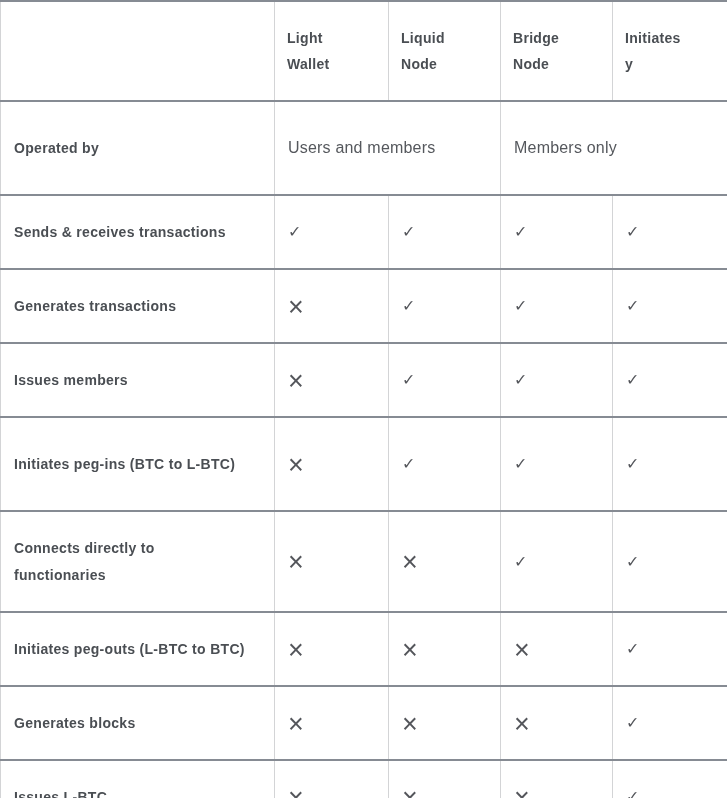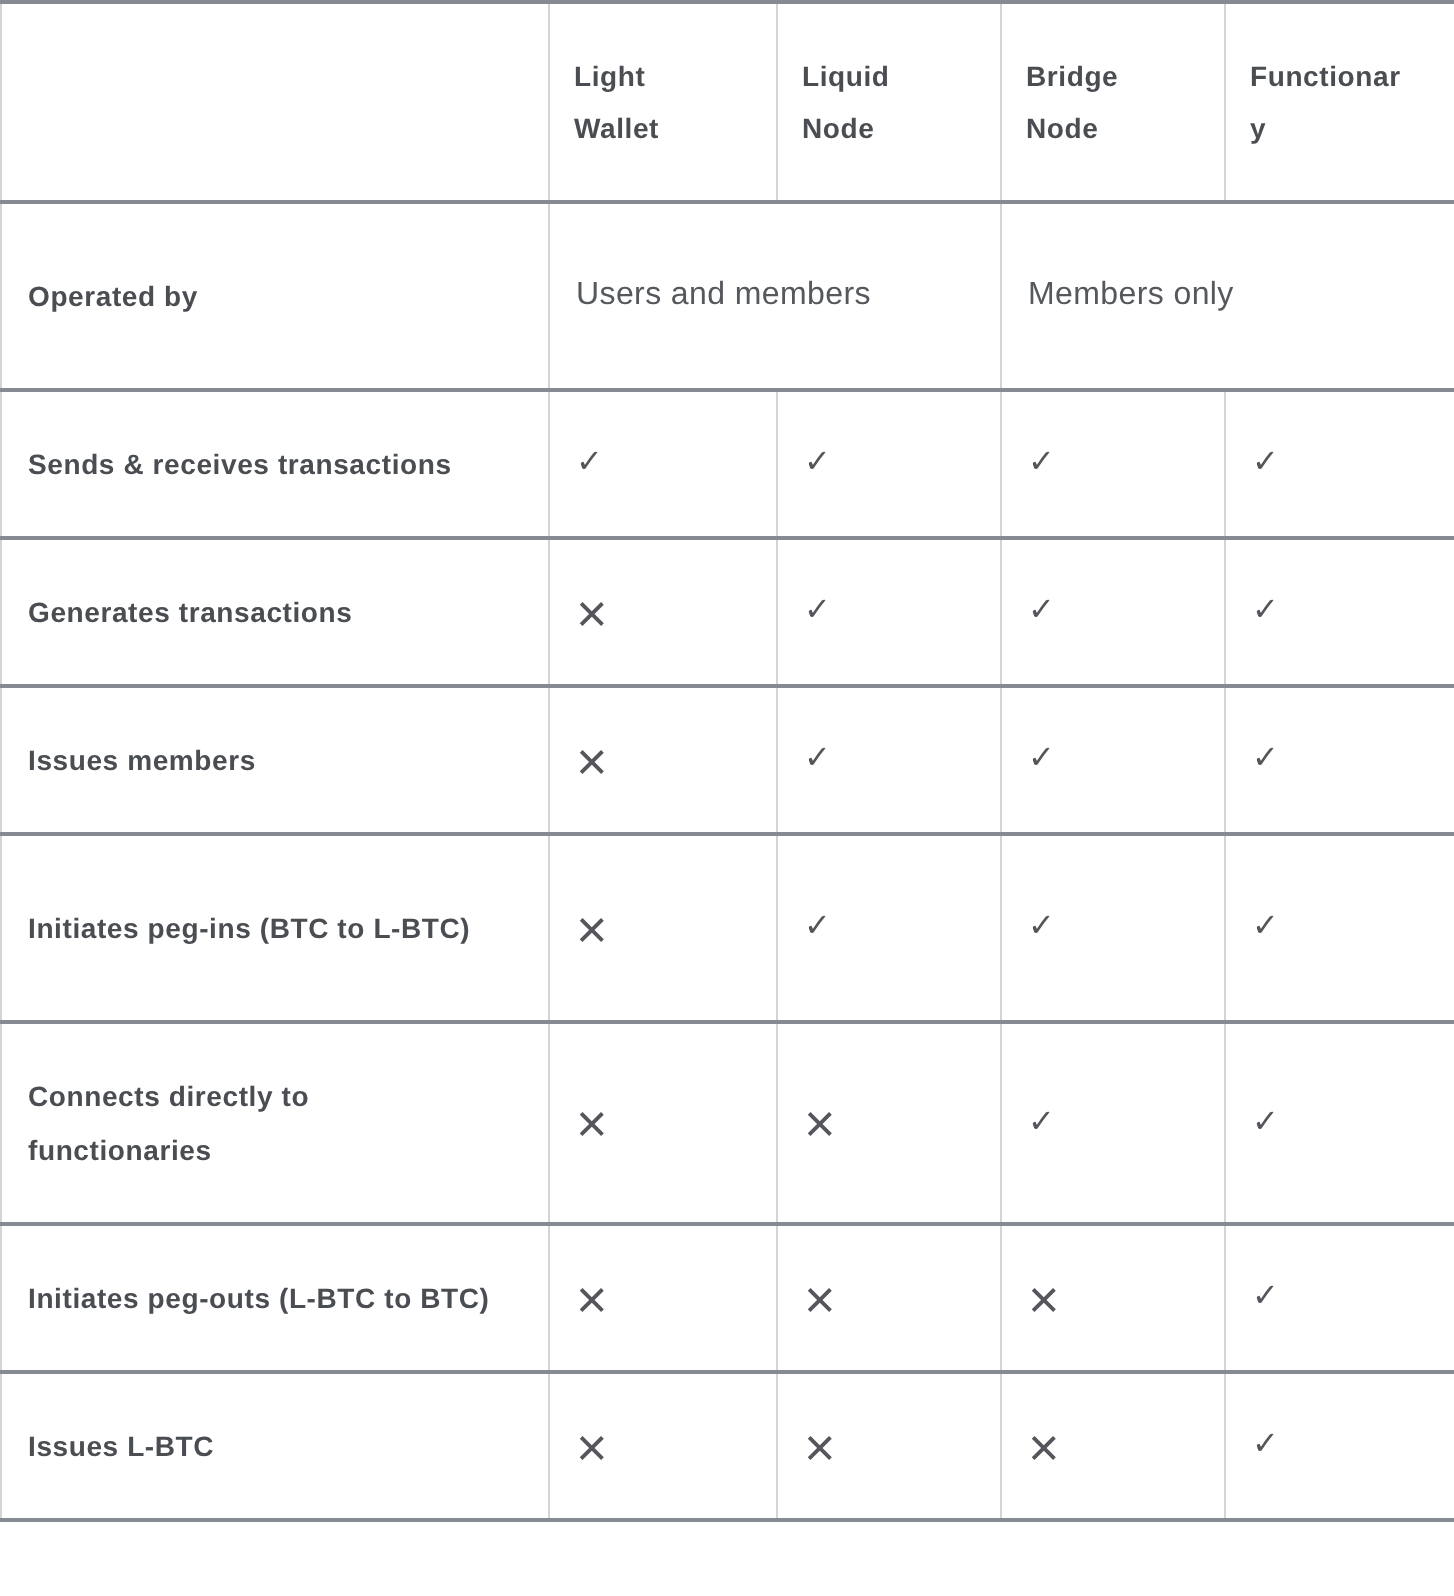--- a/index.html
+++ b/index.html
@@ -80,21 +80,21 @@
 
   <thead>
     <tr class="r-header">
       <th class="col-head"></th>
       <th class="col-head">Light
 Wallet</th>
       <th class="col-head">Liquid
 Node</th>
       <th class="col-head">Bridge
 Node</th>
-      <th class="col-head">Functionar
+      <th class="col-head">Initiates
 y</th>
     </tr>
   </thead>
 
   <tbody>
     <tr class="r-operated">
       <th class="row-head">Operated by</th>
       <td class="group-cell" colspan="2">Users and members</td>
       <td class="group-cell" colspan="2">Members only</td>
     </tr>
@@ -141,20 +141,27 @@
     </tr>
 
     <tr class="r-std">
       <th class="row-head">Initiates peg-outs (L-BTC to BTC)</th>
       <td class="mark-cell"><span class="mark cross">×</span></td>
       <td class="mark-cell"><span class="mark cross">×</span></td>
       <td class="mark-cell"><span class="mark cross">×</span></td>
       <td class="mark-cell"><span class="mark">✓</span></td>
     </tr>
 
+    <tr class="r-std">
+      <th class="row-head">Generates blocks</th>
+      <td class="mark-cell"><span class="mark cross">×</span></td>
+      <td class="mark-cell"><span class="mark cross">×</span></td>
+      <td class="mark-cell"><span class="mark cross">×</span></td>
+      <td class="mark-cell"><span class="mark">✓</span></td>
+    </tr>
 
     <tr class="r-std">
       <th class="row-head">Issues L-BTC</th>
       <td class="mark-cell"><span class="mark cross">×</span></td>
       <td class="mark-cell"><span class="mark cross">×</span></td>
       <td class="mark-cell"><span class="mark cross">×</span></td>
       <td class="mark-cell"><span class="mark">✓</span></td>
     </tr>
   </tbody>
 </table>

